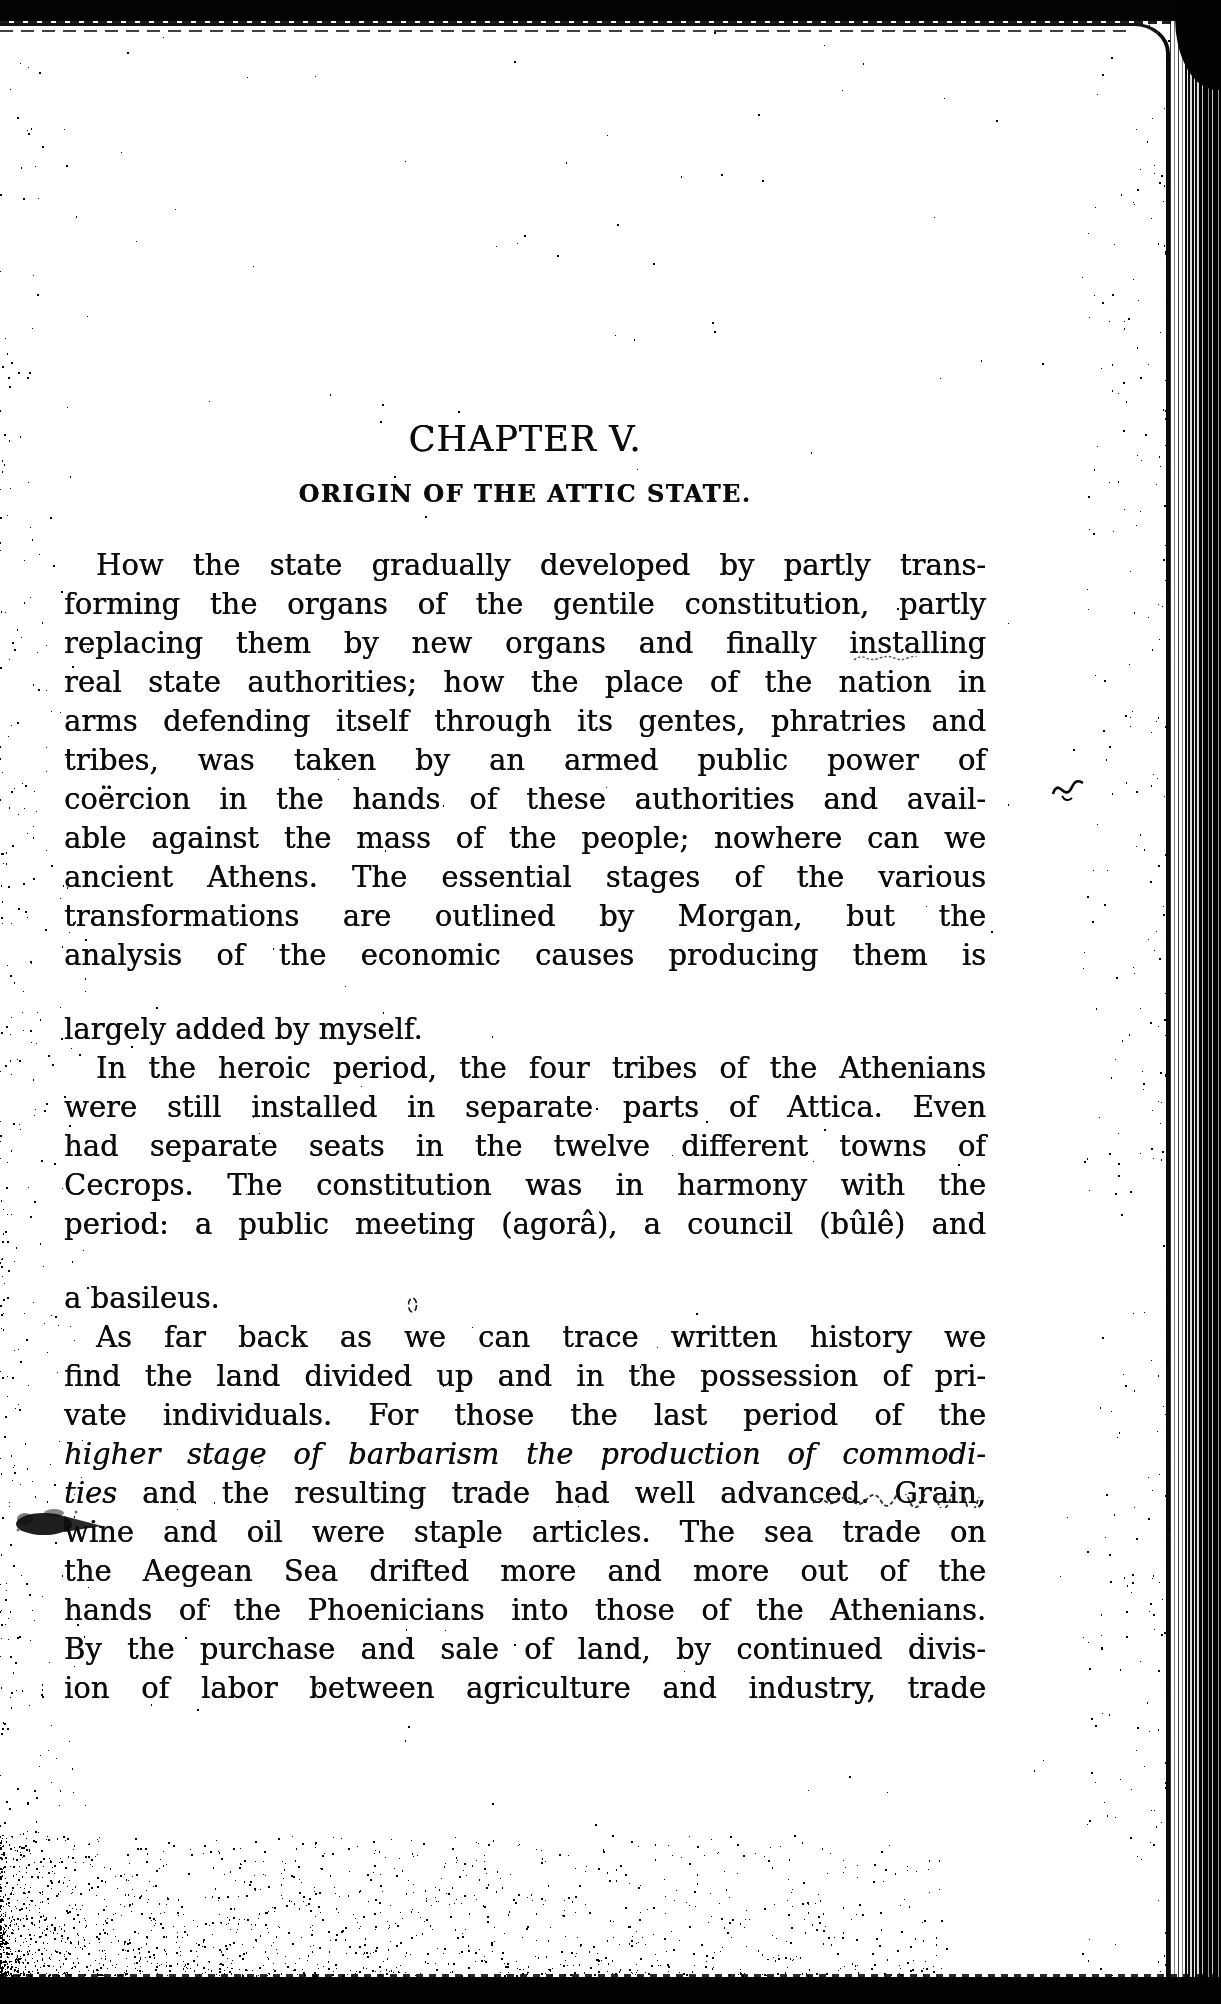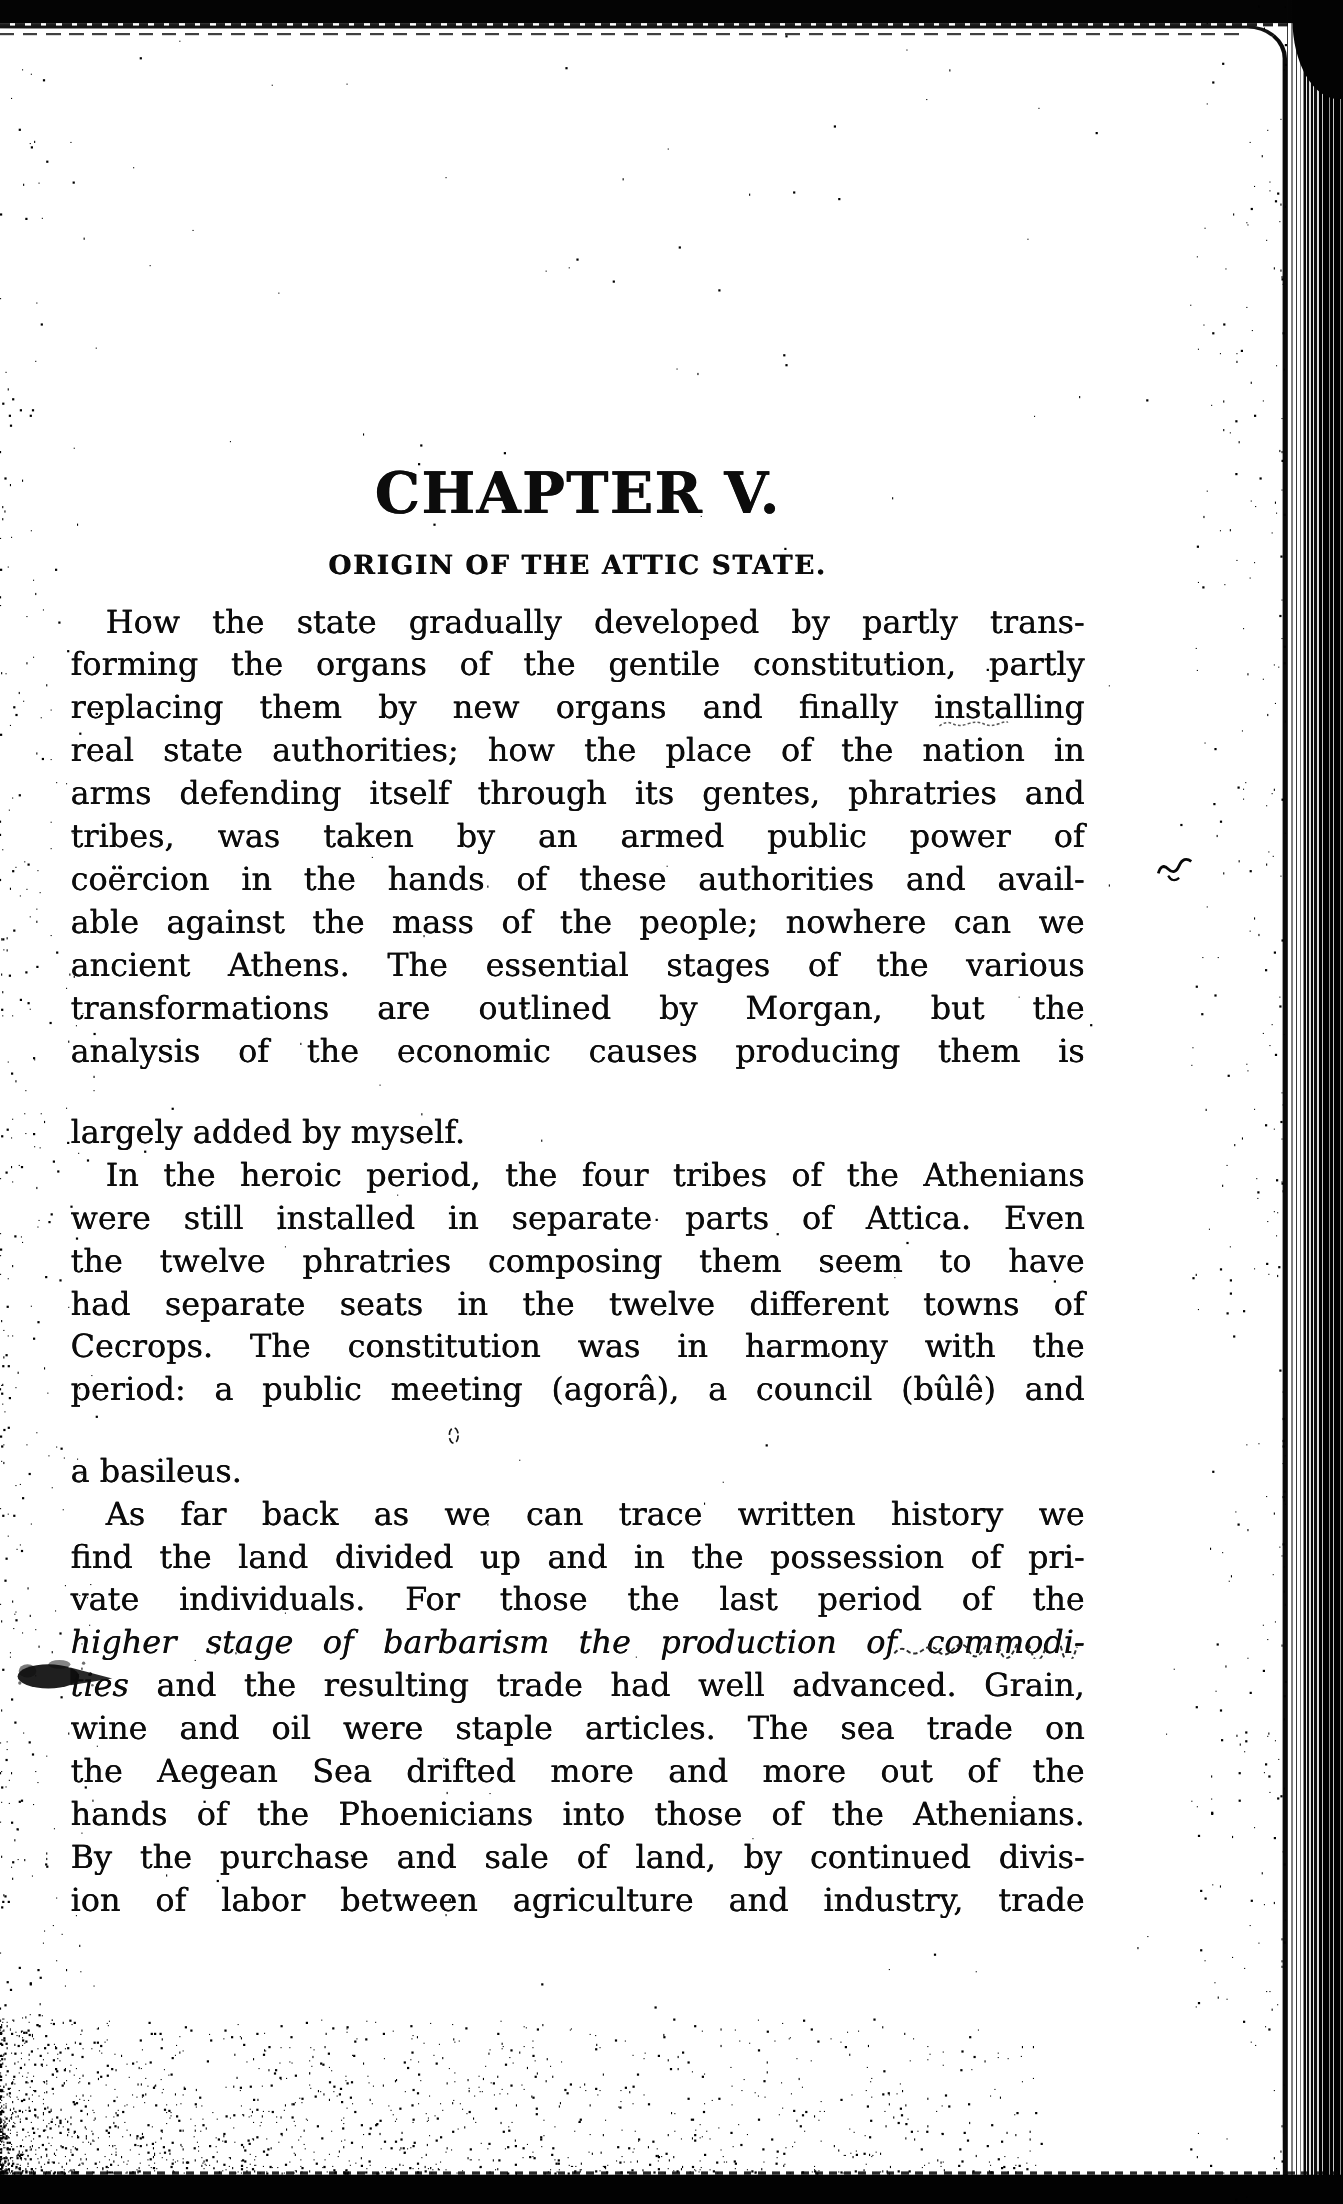--- a/index.html
+++ b/index.html
@@ -24,21 +24,21 @@
   .band-outer{position:absolute;top:0;bottom:0;right:0;width:22px;
       background:repeating-linear-gradient(90deg,#000 0 3px,#c8c8c8 3px 4px,#000 4px 9px,#969696 9px 10px);}
   .corner-tr{position:absolute;top:0;right:0;width:46px;height:90px;background:#030303;
       border-bottom-left-radius:42px 72px;}
   .bottom-bar{position:absolute;left:0;right:0;bottom:0;height:27px;background:#020202;}
   .bottom-fringe{position:absolute;left:0;right:0;bottom:27px;height:3px;
       background:repeating-linear-gradient(90deg,#040404 0 7px,transparent 7px 13px);opacity:.85;}
 
   
   .headings{position:absolute;left:64px;top:419px;width:922px;text-align:center;}
-  .chapter{font-size:52px;font-weight:bold;letter-spacing:1px;margin:0;line-height:1.15;
+  .chapter{font-size:35px;font-weight:normal;letter-spacing:1px;margin:0;line-height:1.15;
       text-shadow:.4px 0 0 currentColor;}
   .section{font-size:24px;font-weight:bold;letter-spacing:1.5px;margin:22px 0 0 0;line-height:1.1;
       text-shadow:.4px 0 0 currentColor;}
   .body-text{position:absolute;left:64px;top:546px;width:922px;}
   .bl{font-size:29px;line-height:39px;height:39px;text-align:justify;text-align-last:justify;
       white-space:normal;text-shadow:.35px 0 0 currentColor;}
   .bl.indent{text-indent:32px;}
   .bl.last{text-align-last:left;margin-top:35px;}
   .bl i{font-style:italic;}
 
@@ -2590,21 +2590,20 @@
       <div class="bl"><span>arms defending itself through its gentes, phratries and</span></div>
       <div class="bl"><span>tribes, was taken by an armed public power of</span></div>
       <div class="bl"><span>coërcion in the hands of these authorities and avail-</span></div>
       <div class="bl"><span>able against the mass of the people; nowhere can we</span></div>
       <div class="bl"><span>ancient Athens.  The essential stages of the various</span></div>
       <div class="bl"><span>transformations are outlined by Morgan, but the</span></div>
       <div class="bl"><span>analysis of the economic causes producing them is</span></div>
       <div class="bl last"><span>largely added by myself.</span></div>
       <div class="bl indent"><span>In the heroic period, the four tribes of the Athenians</span></div>
       <div class="bl"><span>were still installed in separate parts of Attica.  Even</span></div>
-      <div class="bl"><span>the twelve phratries composing them seem to have</span></div>
       <div class="bl"><span>had separate seats in the twelve different towns of</span></div>
       <div class="bl"><span>Cecrops.  The constitution was in harmony with the</span></div>
       <div class="bl"><span>period: a public meeting (agorâ), a council (bûlê) and</span></div>
       <div class="bl last"><span>a basileus.</span></div>
       <div class="bl indent"><span>As far back as we can trace written history we</span></div>
       <div class="bl"><span>find the land divided up and in the possession of pri-</span></div>
       <div class="bl"><span>vate individuals.  For those the last period of the</span></div>
       <div class="bl"><i>higher stage of barbarism the production of commodi-</i></div>
       <div class="bl"><i>ties</i><span> and the resulting trade had well advanced.  Grain,</span></div>
       <div class="bl"><span>wine and oil were staple articles.  The sea trade on</span></div>

